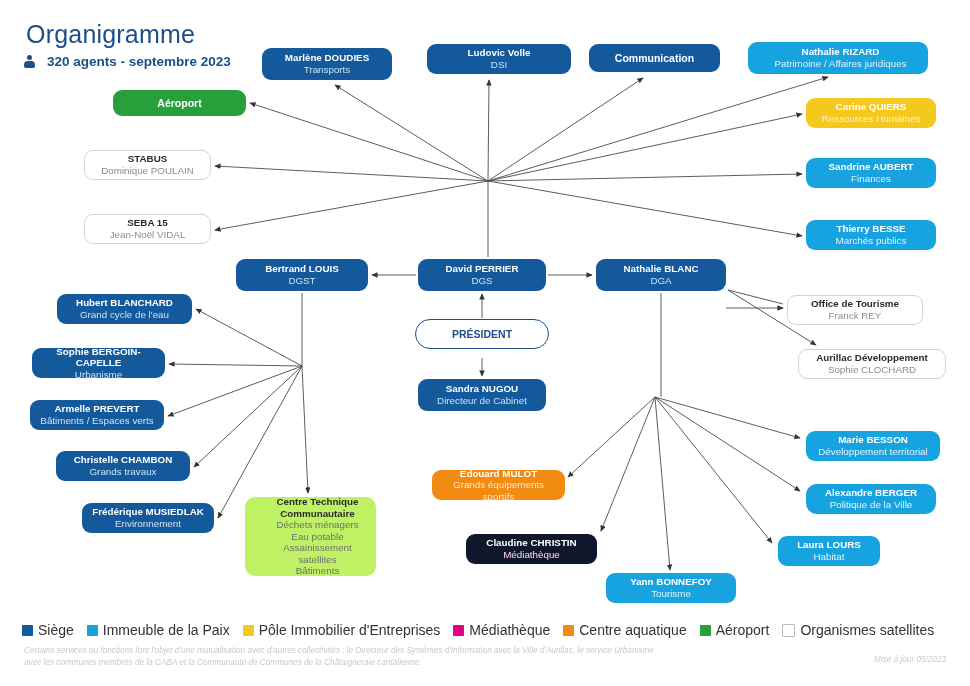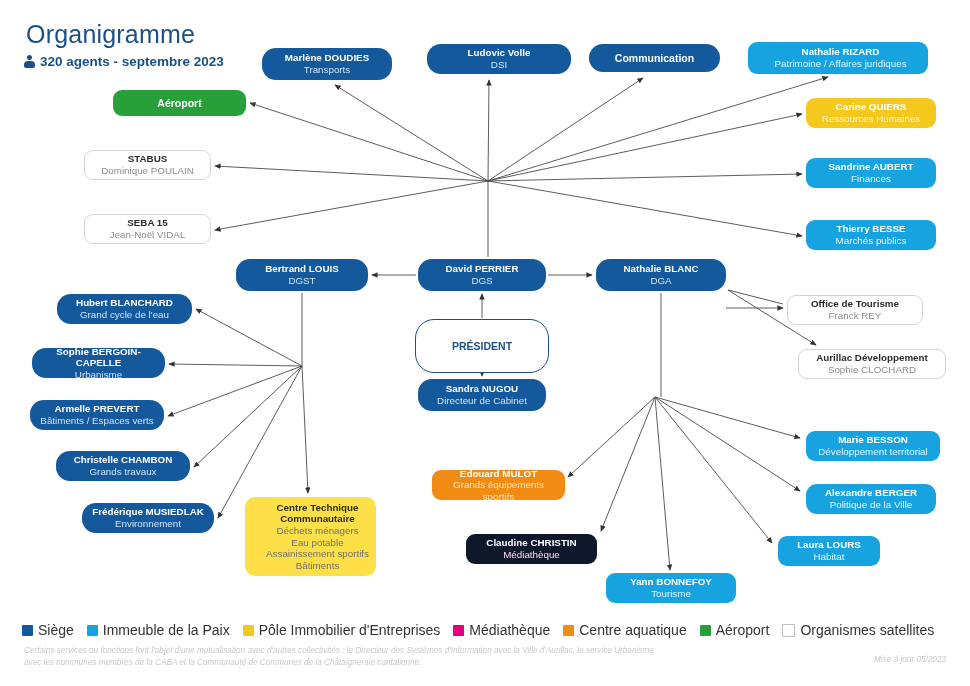--- a/index.html
+++ b/index.html
@@ -9,48 +9,48 @@
 
   #canvas{position:absolute;inset:0;width:970px;height:686px;}
 
   svg.links{position:absolute;left:0;top:0;width:970px;height:686px;
             pointer-events:none;z-index:1;}
 
   
   #title{position:absolute;left:26px;top:20px;font-size:25px;color:#1a4f88;
          letter-spacing:.2px;font-weight:400;}
   #subtitle{position:absolute;left:24px;top:54px;font-size:13.5px;color:#1a4f88;
-            font-weight:700;display:flex;align-items:center;gap:5px;}
+            font-weight:700;display:flex;align-items:center;gap:12px;}
   #subtitle .person-icon{display:inline-block;width:11px;height:13px;position:relative;}
   #subtitle .person-icon::before{content:"";position:absolute;left:3px;top:0;width:5px;height:5px;
             border-radius:50%;background:#1a4f88;}
   #subtitle .person-icon::after{content:"";position:absolute;left:0px;top:6px;width:11px;height:7px;
             border-radius:4px 4px 2px 2px;background:#1a4f88;}
 
   
   .node{position:absolute;z-index:3;border-radius:9px;box-sizing:border-box;
         display:flex;flex-direction:column;align-items:center;justify-content:center;
         text-align:center;line-height:1.18;padding:4px 6px;}
   .node .n{font-weight:700;}
   .node .r{font-weight:400;}
 
-  .t-siege{background:#13599c;color:#ffffff;border-radius:14px;}
+  .t-siege{background:#13599c;color:#ffffff;}
   .t-siege .r{color:#cfe2f3;}
   .t-paix{background:#17a3e0;color:#ffffff;}
   .t-paix .r{color:#e2f4fd;}
   .t-pole{background:#f5c81e;color:#ffffff;}
   .t-pole .r{color:#fdf3cd;}
   .t-media{background:#0f172a;color:#ffffff;}
   .t-media .r{color:#ffd9ef;}
   .t-aqua{background:#f28b12;color:#ffffff;}
   .t-aqua .r{color:#fde6cb;}
   .t-aero{background:#27a03a;color:#ffffff;}
   .t-sat{background:#ffffff;color:#2b2b2b;border:1px solid #d4d4d4;}
   .t-sat .r{color:#8c8c8c;}
-  .t-grey{background:#fde047;color:#2b2b2b;border-radius:10px;padding-left:20px;}
+  .t-grey{background:#bef264;color:#2b2b2b;border-radius:10px;padding-left:20px;}
   .t-grey .r{color:#6f6f6f;}
   .t-pres{background:#ffffff;color:#1a4f88;border:1.6px solid #1a4f88;border-radius:12px;}
 
   .fs11{font-size:10.5px;}
   .fs10{font-size:9.8px;}
 
   
   #legend{position:absolute;left:22px;top:622px;display:flex;align-items:center;
           gap:13px;z-index:4;}
   #legend .item{display:flex;align-items:center;gap:5px;font-size:14px;color:#333;}
@@ -225,30 +225,30 @@
       <div class="node t-media fs10" style="left: 466px; top: 534px; width: 131px; height: 30px;">
         <span class="n">Claudine CHRISTIN</span>
         <span class="r">Médiathèque</span>
       </div>
       <div class="node t-paix fs10" style="left: 606px; top: 573px; width: 130px; height: 30px;">
         <span class="n">Yann BONNEFOY</span>
         <span class="r">Tourisme</span>
       </div>
     </div>
 
-  <div class="node t-pres fs11" id="president-box" style="left: 415px; top: 319px; width: 134px; height: 54px; border-radius: 19px;">
+  <div class="node t-pres fs11" id="president-box" style="left: 415px; top: 319px; width: 134px; height: 30px; border-radius: 19px;">
     <span class="n">PRÉSIDENT</span>
   </div>
 
   <div class="node t-grey fs10" id="ctc-box" style="left: 245px; top: 497px; width: 131px; height: 79px;">
     <span class="n">Centre Technique</span>
     <span class="n">Communautaire</span>
     <span class="r">Déchets ménagers</span>
     <span class="r">Eau potable</span>
-    <span class="r">Assainissement sportifs</span>
+    <span class="r">Assainissement satellites</span>
     <span class="r">Bâtiments</span>
   </div>
 
   <div id="legend">
       <div class="item">
         <span class="sw" style="background: rgb(19, 89, 156);"></span>
         <span>Siège</span>
       </div>
       <div class="item">
         <span class="sw" style="background: rgb(23, 163, 224);"></span>

